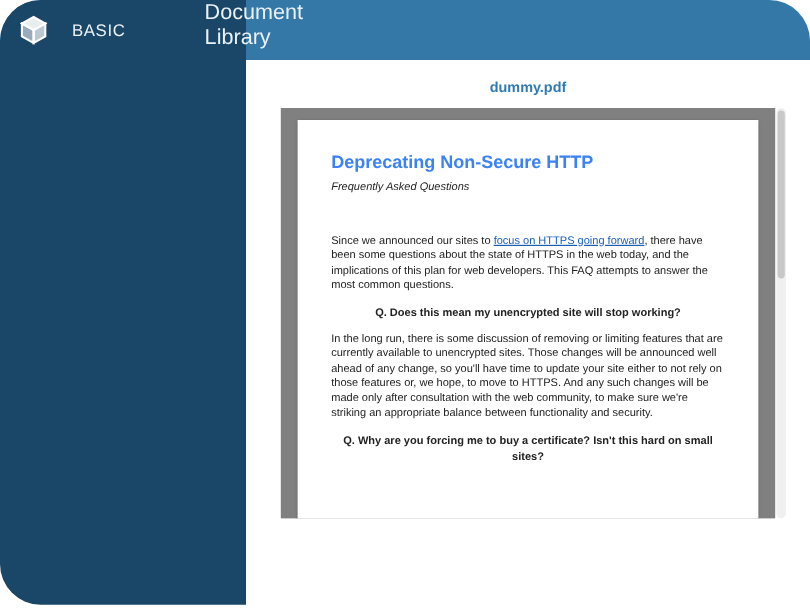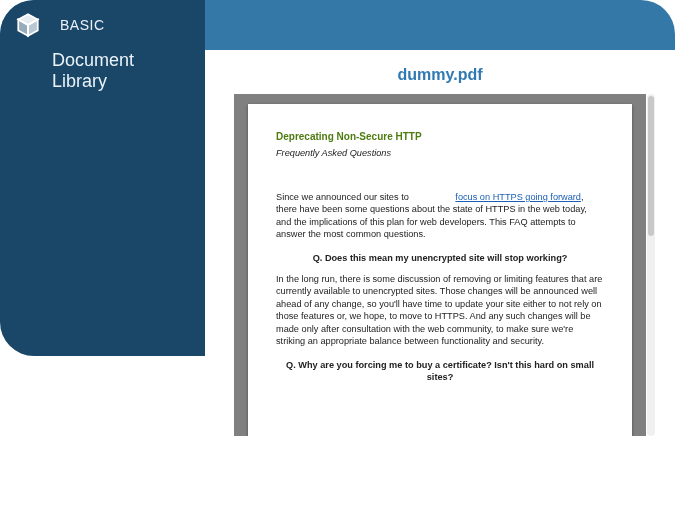--- a/index.html
+++ b/index.html
@@ -22,28 +22,27 @@
     position: absolute;
     top: 0; left: 0; right: 0;
     height: 50px;
     background: #3378a7;
     z-index: 1;
   }
   .sidebar {
     position: absolute;
     top: 0; left: 0;
     width: 205px;
-    height: 356px;
+    height: 504px;
     background: #1a4668;
     color: #fff;
     z-index: 2;
     border-bottom-left-radius: 34px;
     border-top-left-radius: 34px;
     display: flex;
-    flex-direction: column;
   }
   .sb-row {
     display: flex;
     align-items: center;
     height: 42px;
     padding: 0 14px 0 14px;
     font-size: 18px;
     color: #eaf2f8;
     position: relative;
   }
@@ -59,21 +58,21 @@
     right: 0;
     bottom: 0;
     background: #fff;
     display:flex;
     flex-direction:column;
     align-items:center;
   }
   .doc-title {
     color: #2f7ab2;
     font-weight: 600;
-    font-size: 16px;
+    font-size: 12px;
     text-align:center;
     padding: 16px 0 10px;
   }
   .viewer {
     width: 412px;
     height: 342px;
     background: #808080;
     position: relative;
     overflow: hidden;
   }
@@ -97,25 +96,25 @@
   .page {
     background: #fff;
     margin: 10px 14px 0;
     padding: 26px 28px;
     font-size: 9.2px;
     color: #222;
     line-height: 1.35;
     min-height: 500px;
     box-shadow: 0 1px 3px rgba(0,0,0,.4);
   }
-  .page h1 { font-size: 10px; font-weight: 700; margin-bottom: 3px; color:#4d7c0f; }
+  .page h1 { font-size: 15px; font-weight: 700; margin-bottom: 3px; color:#3b82f6; }
   .page .sub { font-style: italic; margin-bottom: 32px; }
   .page p { margin-bottom: 11px; }
   .page .q { font-weight: 700; margin-bottom: 9px; text-align: center; }
-  .page a { color: #1a5fb4; text-decoration: underline; margin-left: 44px; }
+  .page a { color: #1a5fb4; text-decoration: underline; }
 </style>
 </head>
 <body>
 
 <div class="app">
   <div class="topbar"></div>
 
   <div class="sidebar">
     <div class="sb-row header">
       <span class="icon">

